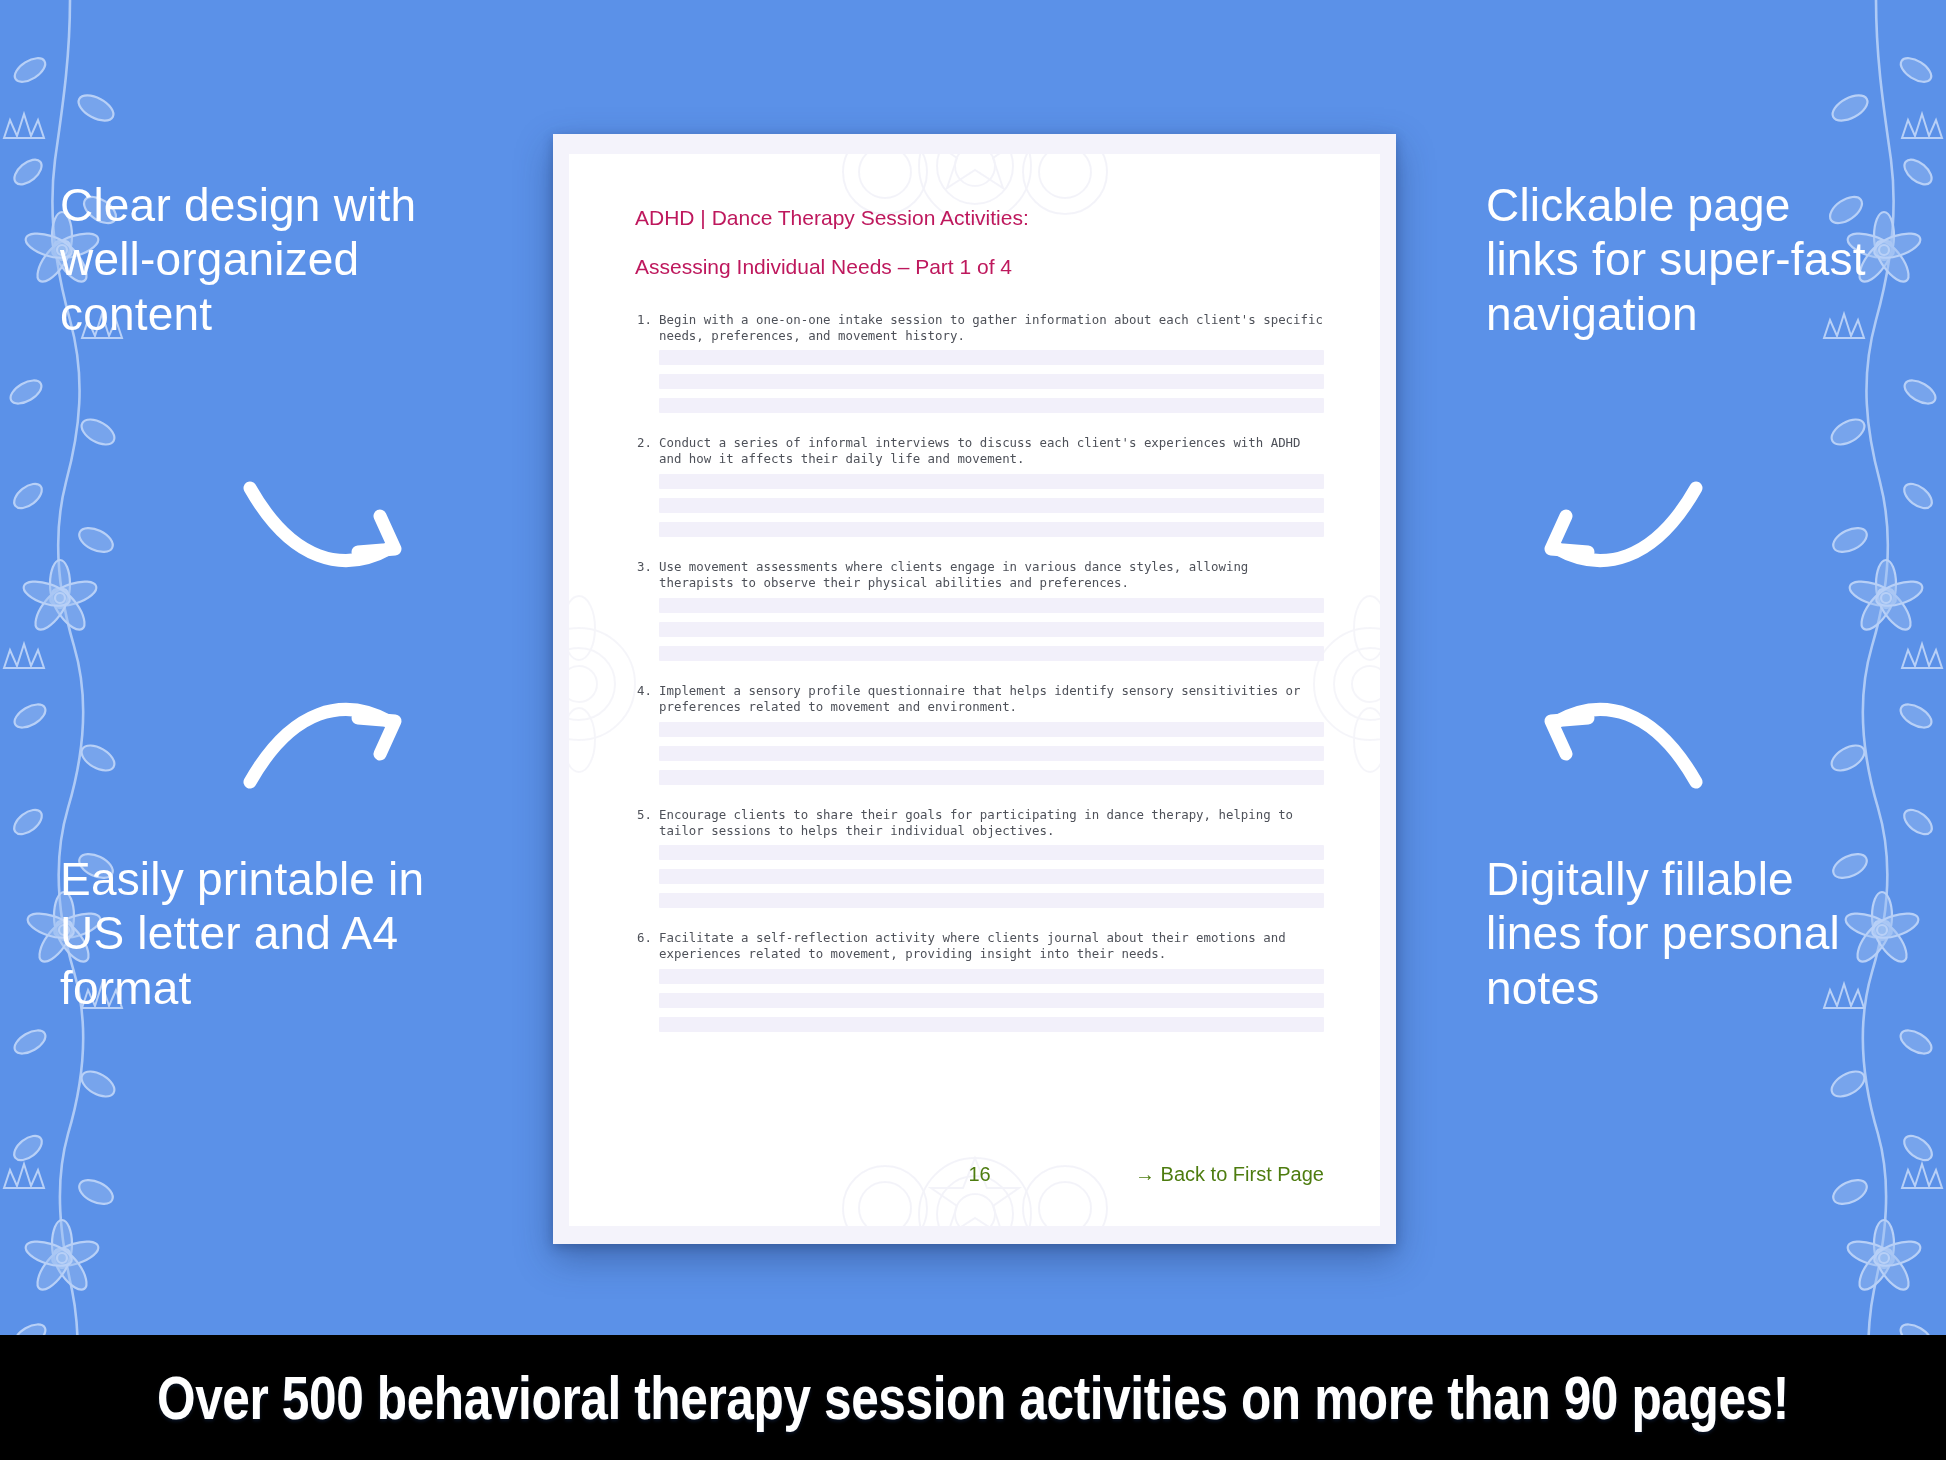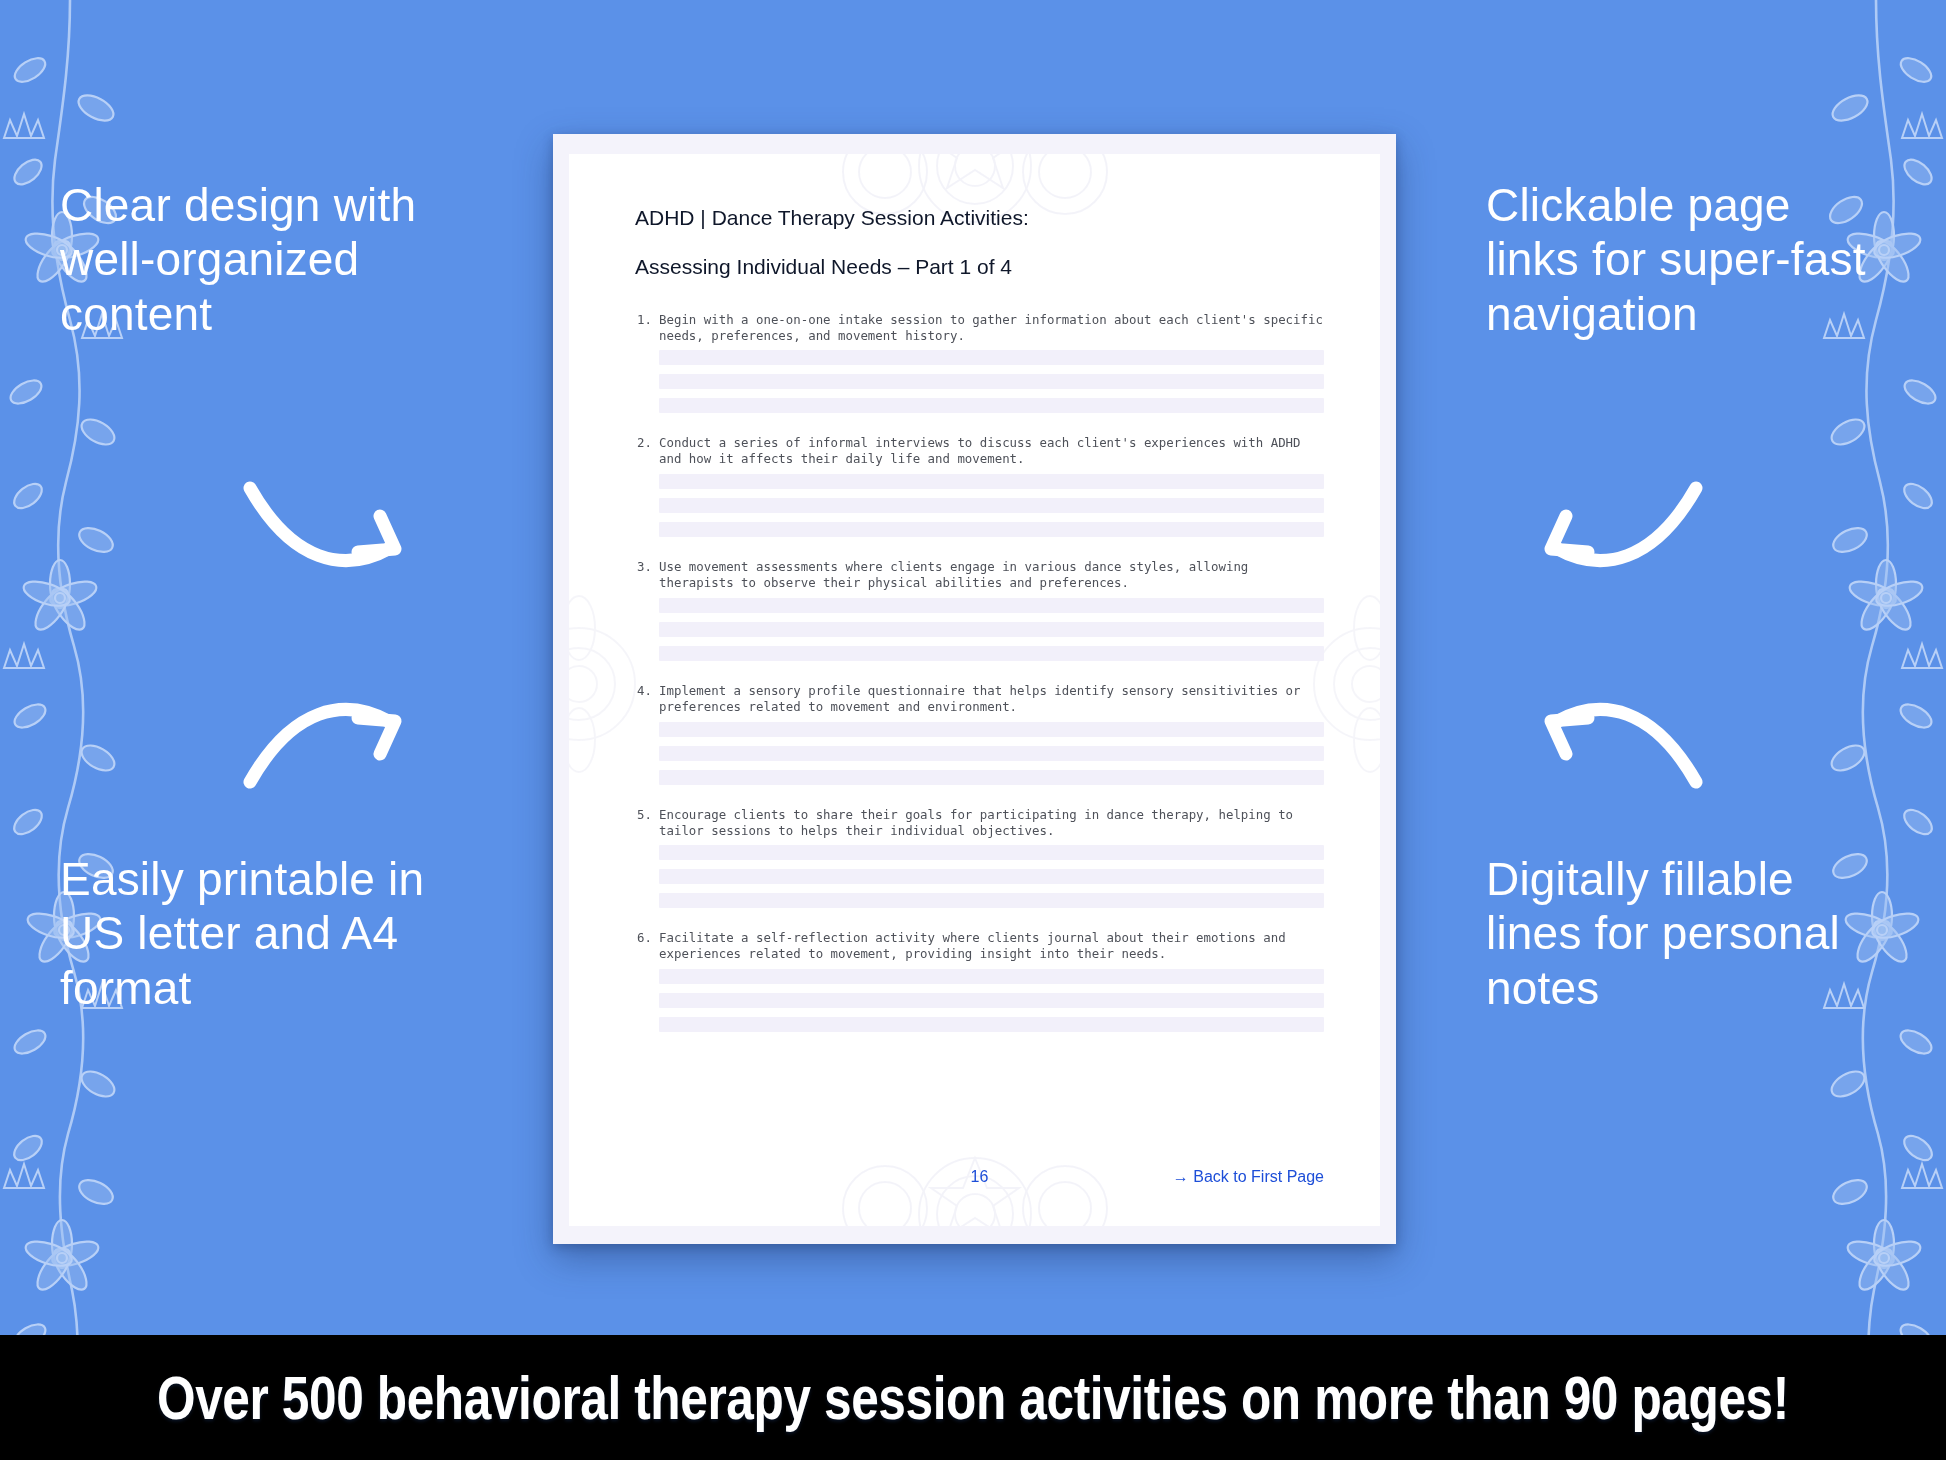--- a/index.html
+++ b/index.html
@@ -71,21 +71,21 @@
   .mandala {
     position:absolute; opacity:.5; pointer-events:none;
   }
   .mandala.top   { left:50%; top:-58px; transform:translateX(-50%); }
   .mandala.bottom{ left:50%; bottom:-58px; transform:translateX(-50%); }
   .mandala.side-l{ left:-60px; top:420px; }
   .mandala.side-r{ right:-60px; top:420px; }
 
   .doc-body { position:absolute; left:66px; right:56px; top:50px; }
 
-  .doc-title { color:#0f172a; font-size:21px; line-height:1.35; font-weight:400; }
+  .doc-title { color:#be185d; font-size:21px; line-height:1.35; font-weight:400; }
   .doc-title .l2 { display:block; margin-top:21px; }
 
   .meta-row { display:flex; align-items:center; margin-top:30px; }
   .meta-label { color:#5c5f66; font-size:17px; margin-right:8px; }
   .meta-fill { height:18px; background:#eeecf8; border-radius:2px; }
   .meta-fill.name { width:245px; }
   .meta-fill.date { width:140px; }
   .meta-gap { width:28px; }
 
   .items { margin-top:30px; }
@@ -98,21 +98,21 @@
   }
   .item-num { width:24px; flex:0 0 24px; text-align:right; padding-right:7px; }
   .item-copy { flex:1; }
   .fill-lines { margin-top:7px; margin-left:24px; }
   .fill-line {
     height:15px; background:#f2f0fa; border-radius:1px; margin-bottom:9px;
   }
 
   .doc-footer {
     position:absolute; left:66px; right:56px; bottom:40px;
-    display:flex; align-items:flex-start; color:#1d4ed8; font-size:16px;
+    display:flex; align-items:flex-start; color:#4d7c0f; font-size:20px;
   }
   .footer-page { position:absolute; left:50%; transform:translateX(-50%); }
   .footer-link { margin-left:auto; }
 </style>
 </head>
 <body>
 
 <div class="floral-band left">
   <svg width="130" height="1460" viewBox="0 0 130 1460">
     <g stroke="#cfe0fa" stroke-width="2.2" fill="#a8c7f5" fill-opacity=".45" opacity=".85">

